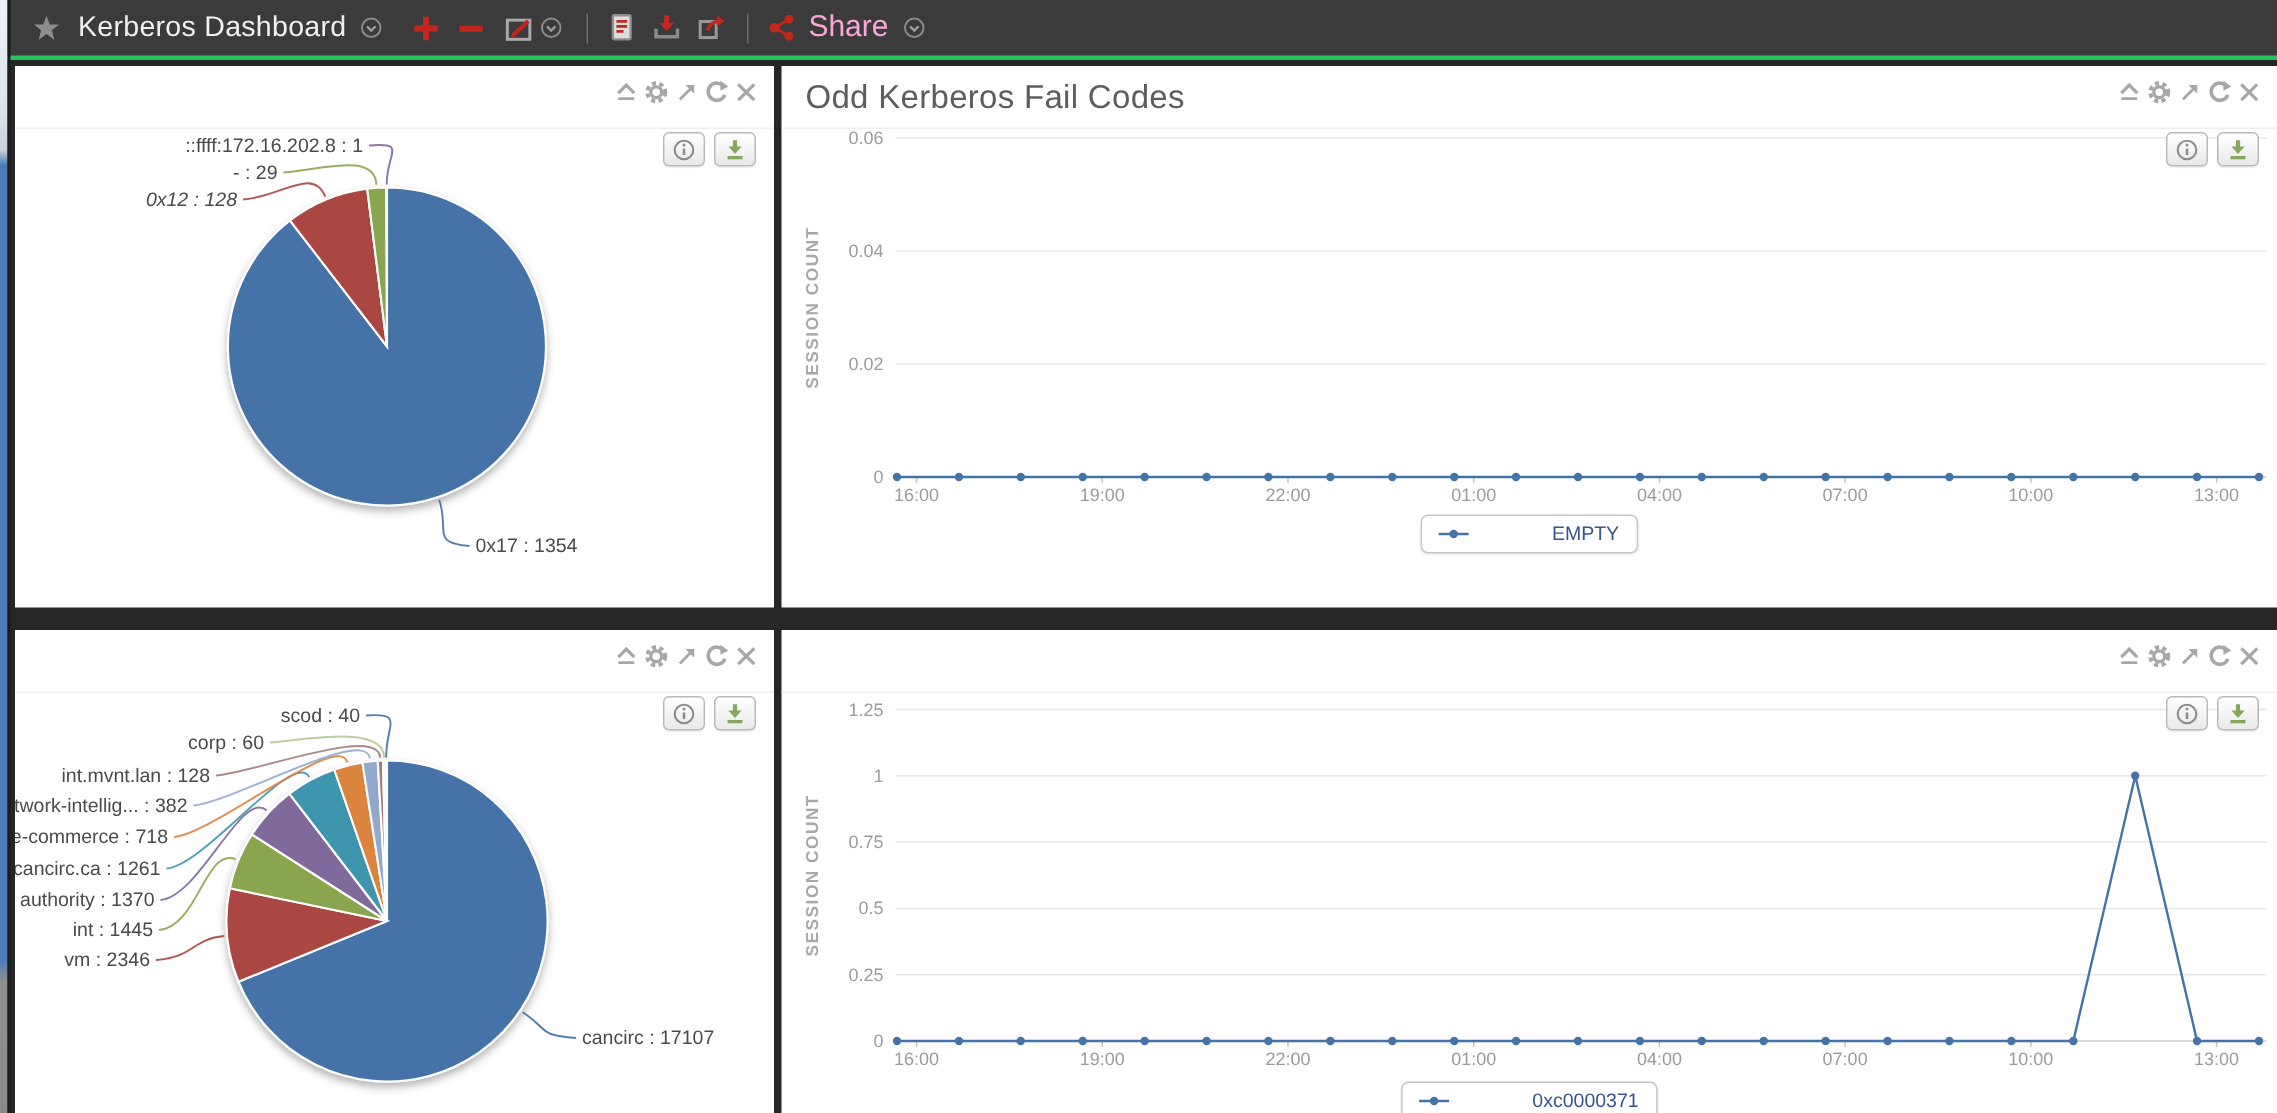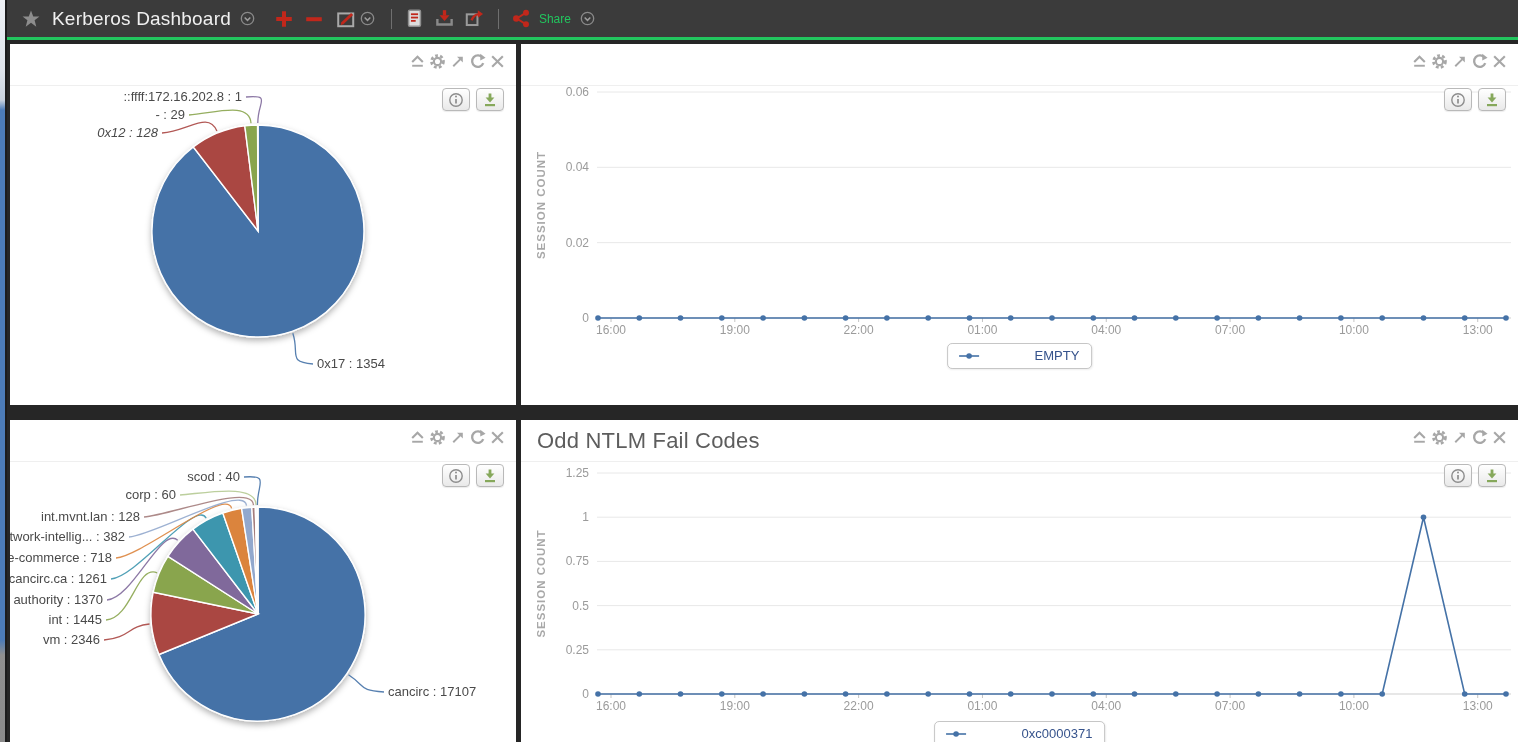--- a/index.html
+++ b/index.html
@@ -12,21 +12,21 @@
                #4d7cb8 110px,#4d7cb8 640px,#909090 655px,#8b8b8b 742px);
     border-right:2px solid #1c1c1c; }
 
   
   #topbar { position:absolute; left:0; top:0; width:1518px; height:40px; background:#3b3b3b;
             display:flex; align-items:center; z-index:40; border-bottom:3px solid #22c55e; }
   #topbar h1 { font-size:19px; font-weight:400; color:#f0f0f0; margin:0 6px 0 10px; letter-spacing:.2px; cursor:pointer; }
   .tb-icon { width:22px; height:22px; display:inline-flex; align-items:center; justify-content:center; cursor:pointer; }
   .tb-sep { width:1px; height:20px; background:#6f6f6f; margin:0 12px; }
   #share-group { display:flex; align-items:center; gap:6px; cursor:pointer; }
-  #share-group span.lbl { color:#22c55e; font-size:12px; }
+  #share-group span.lbl { color:#f9a8d4; font-size:20px; }
 
   
   .panel { position:absolute; background:#ffffff; overflow:hidden; }
   #panel-0 { left:10px;  top:44px;  width:506px; height:361px; }
   #panel-1 { left:521px; top:44px;  width:997px; height:361px; }
   #panel-2 { left:10px;  top:420px; width:506px; height:360px; }
   #panel-3 { left:521px; top:420px; width:997px; height:360px; }
 
   .panel-header { position:relative; height:42px; padding:8px 12px 0 16px;
                   border-bottom:1px solid #efefef; }
@@ -208,20 +208,21 @@
   <div id="labels-0">
       <div class="pie-label" style="top: 312px; left: 307px;">0x17 : 1354</div>
       <div class="pie-label" style="top: 81px; right: 358px; font-style: italic;">0x12 : 128</div>
       <div class="pie-label" style="top: 63px; right: 331px;">- : 29</div>
       <div class="pie-label" style="top: 45px; right: 274px;">::ffff:172.16.202.8 : 1</div>
     </div>
 </section>
 
 <section class="panel" id="panel-1">
   <div class="panel-header">
+    <h2>Odd Kerberos Fail Codes</h2>
     <div class="panel-controls">
         <span class="pc-icon">
           <svg width="17" height="17" viewBox="0 0 16 16">
             <polyline points="3,8.5 8,3.5 13,8.5" fill="none" stroke="#a3a3a3" stroke-width="2"></polyline>
             <line x1="3" y1="12" x2="13" y2="12" stroke="#a3a3a3" stroke-width="1.8"></line>
           </svg>
         </span>
         <span class="pc-icon">
           <svg width="17" height="17" viewBox="0 0 16 16">
             <circle cx="8" cy="8" r="5.6" fill="none" stroke="#a3a3a3" stroke-width="2.6" stroke-dasharray="2.6 2.1"></circle>
@@ -413,21 +414,20 @@
       <div class="pie-label" style="top: 130px; right: 404px;">e-commerce : 718</div>
       <div class="pie-label" style="top: 109px; right: 391px;">etwork-intellig... : 382</div>
       <div class="pie-label" style="top: 89px; right: 376px;">int.mvnt.lan : 128</div>
       <div class="pie-label" style="top: 67px; right: 340px;">corp : 60</div>
       <div class="pie-label" style="top: 49px; right: 276px;">scod : 40</div>
     </div>
 </section>
 
 <section class="panel" id="panel-3">
   <div class="panel-header">
-    <h2>Odd NTLM Fail Codes</h2>
     <div class="panel-controls">
         <span class="pc-icon">
           <svg width="17" height="17" viewBox="0 0 16 16">
             <polyline points="3,8.5 8,3.5 13,8.5" fill="none" stroke="#a3a3a3" stroke-width="2"></polyline>
             <line x1="3" y1="12" x2="13" y2="12" stroke="#a3a3a3" stroke-width="1.8"></line>
           </svg>
         </span>
         <span class="pc-icon">
           <svg width="17" height="17" viewBox="0 0 16 16">
             <circle cx="8" cy="8" r="5.6" fill="none" stroke="#a3a3a3" stroke-width="2.6" stroke-dasharray="2.6 2.1"></circle>

